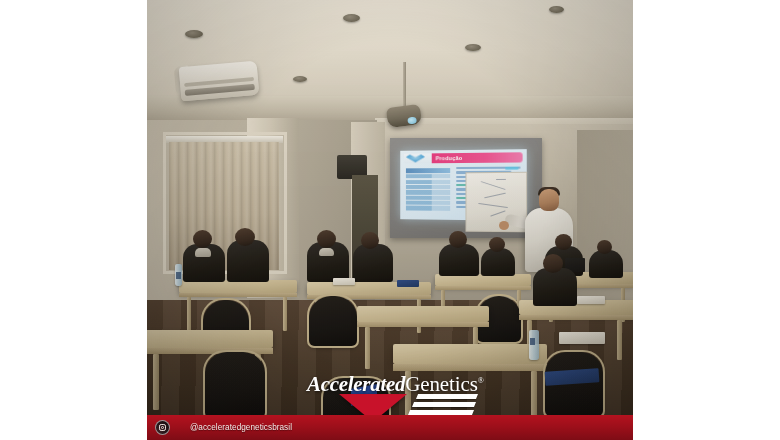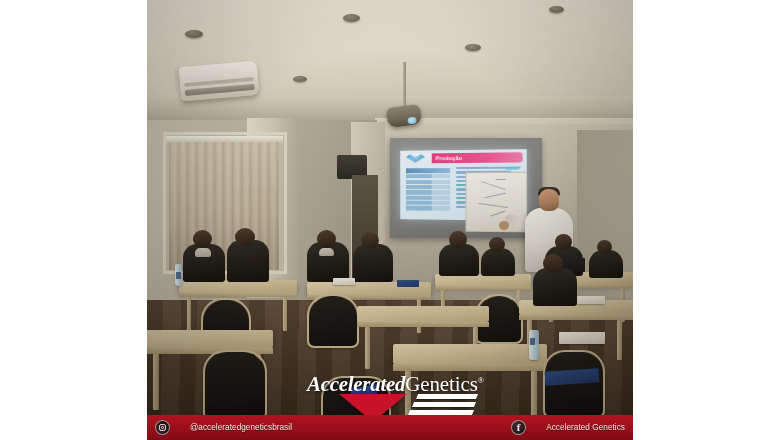--- a/index.html
+++ b/index.html
@@ -571,22 +571,18 @@
       <div class="brand-word"><span class="b1">Accelerated</span><span class="b2">Genetics</span><span class="reg">®</span></div>
     </div>
 
     <div class="social-bar">
 
       <div class="soc">
         <div class="soc-ic ic-instagram"></div>
         <span class="soc-tx">@acceleratedgeneticsbrasil</span>
       </div>
 
-      <div class="soc">
-        <div class="soc-ic ic-facebook"></div>
-        <span class="soc-tx">Accelerated Genetics</span>
-      </div>
 
 
     </div>
 
   </div>
 </div>
 
 </body></html>

